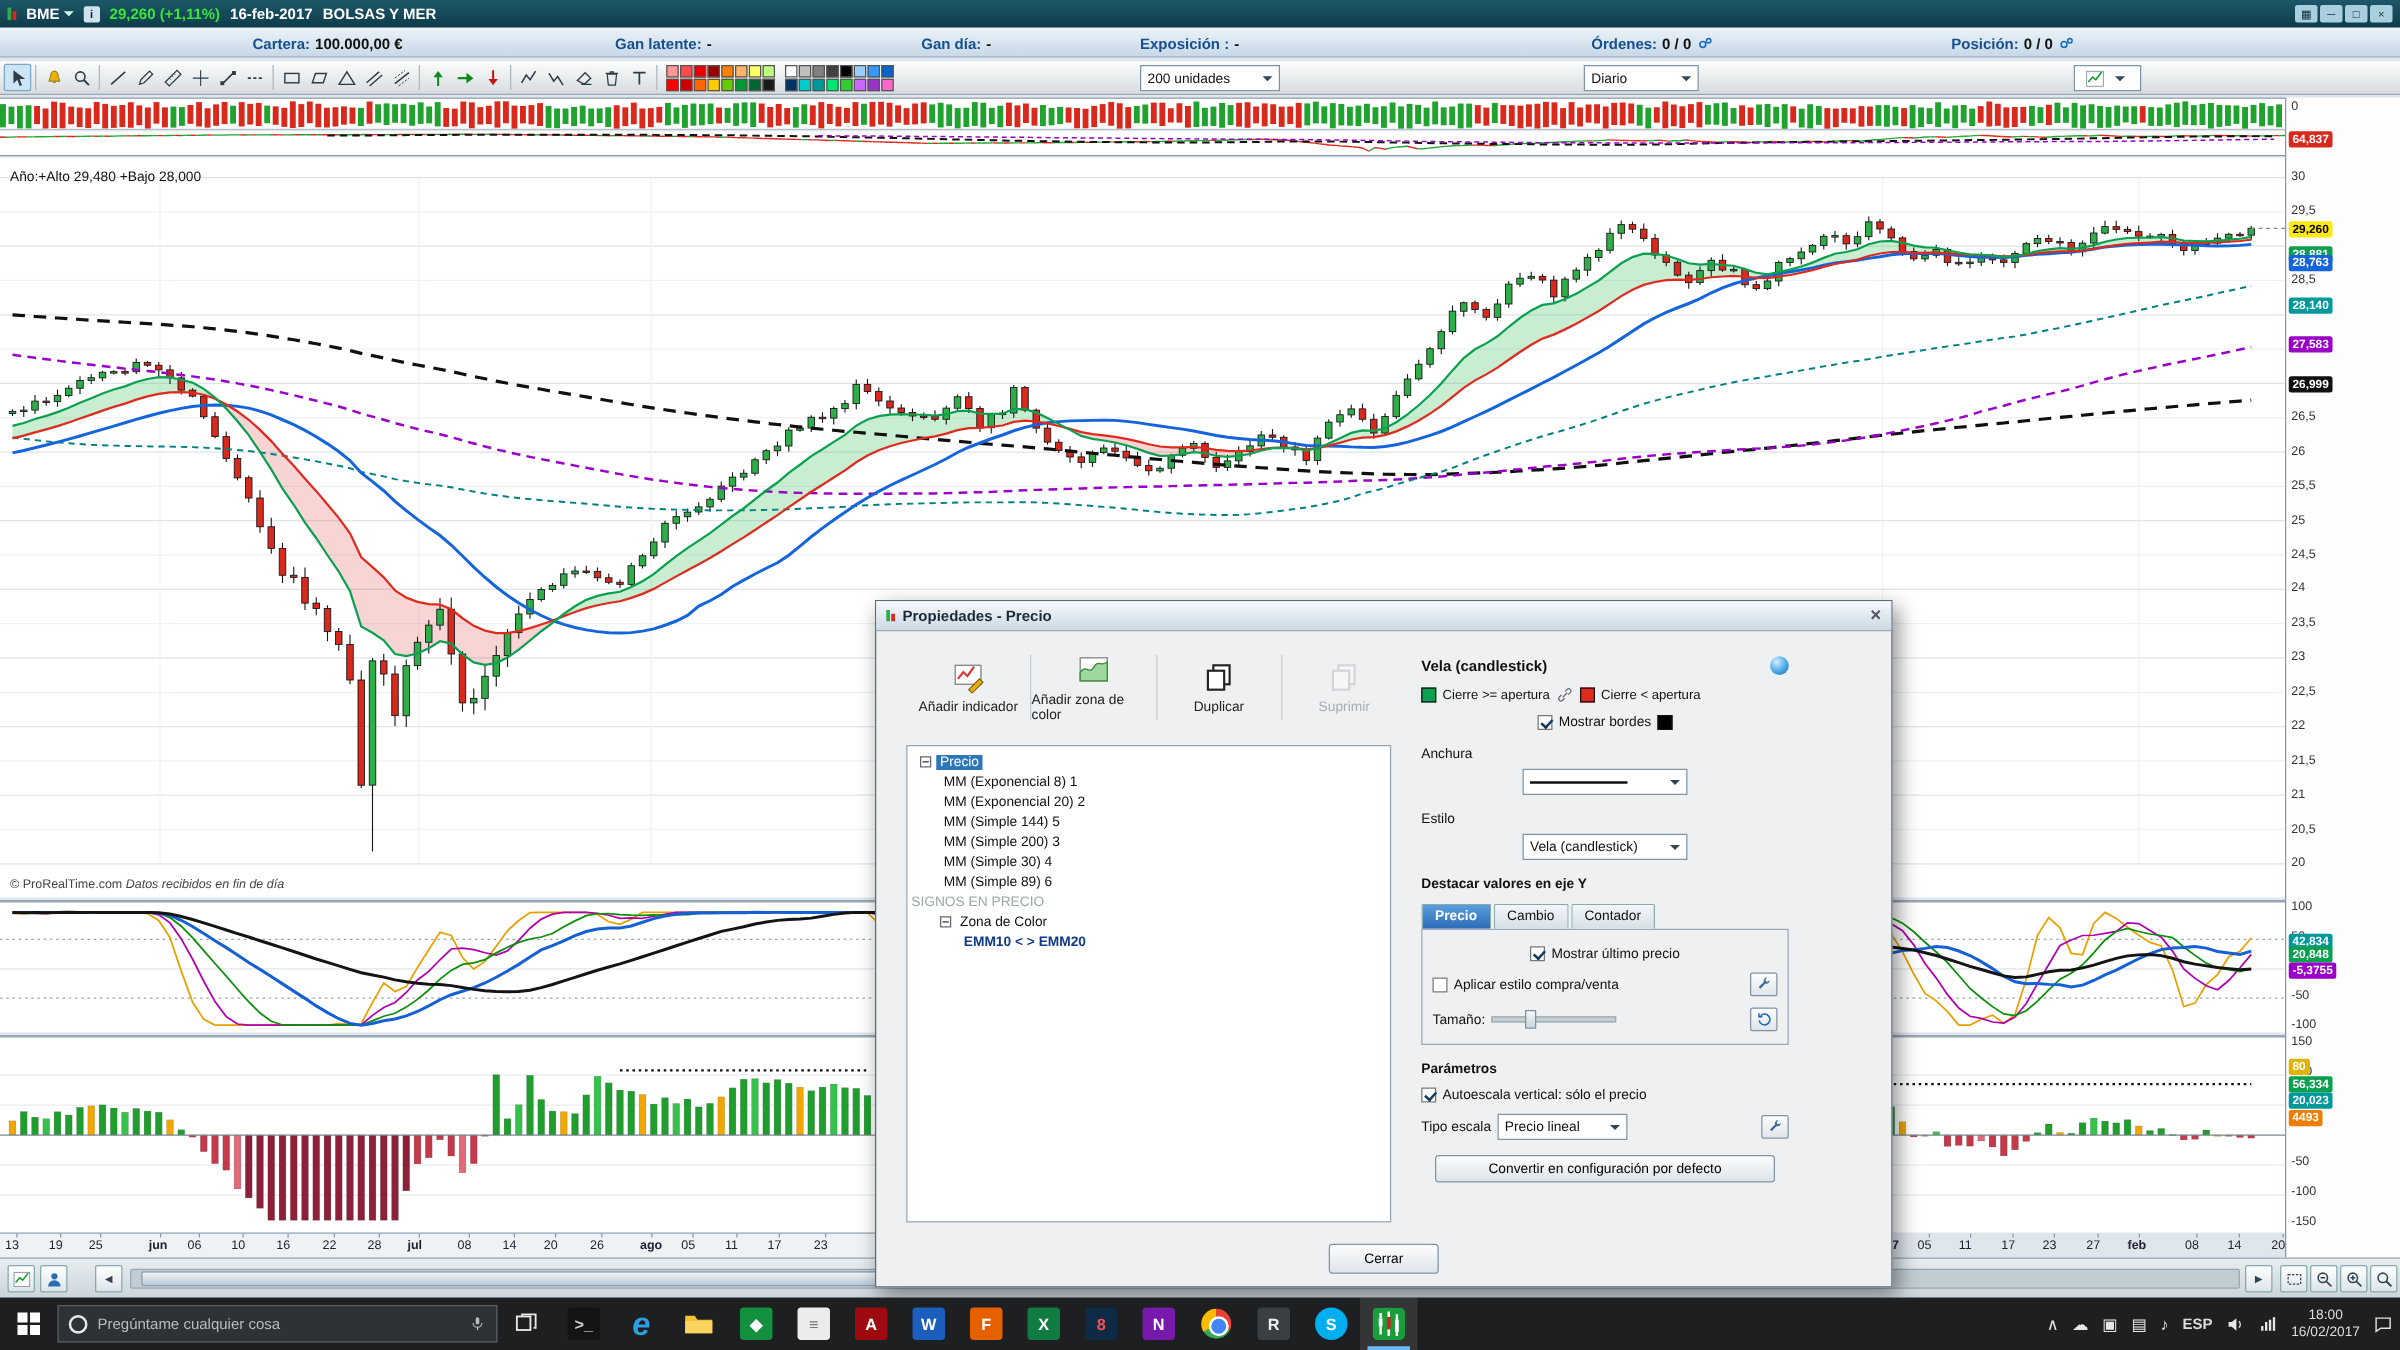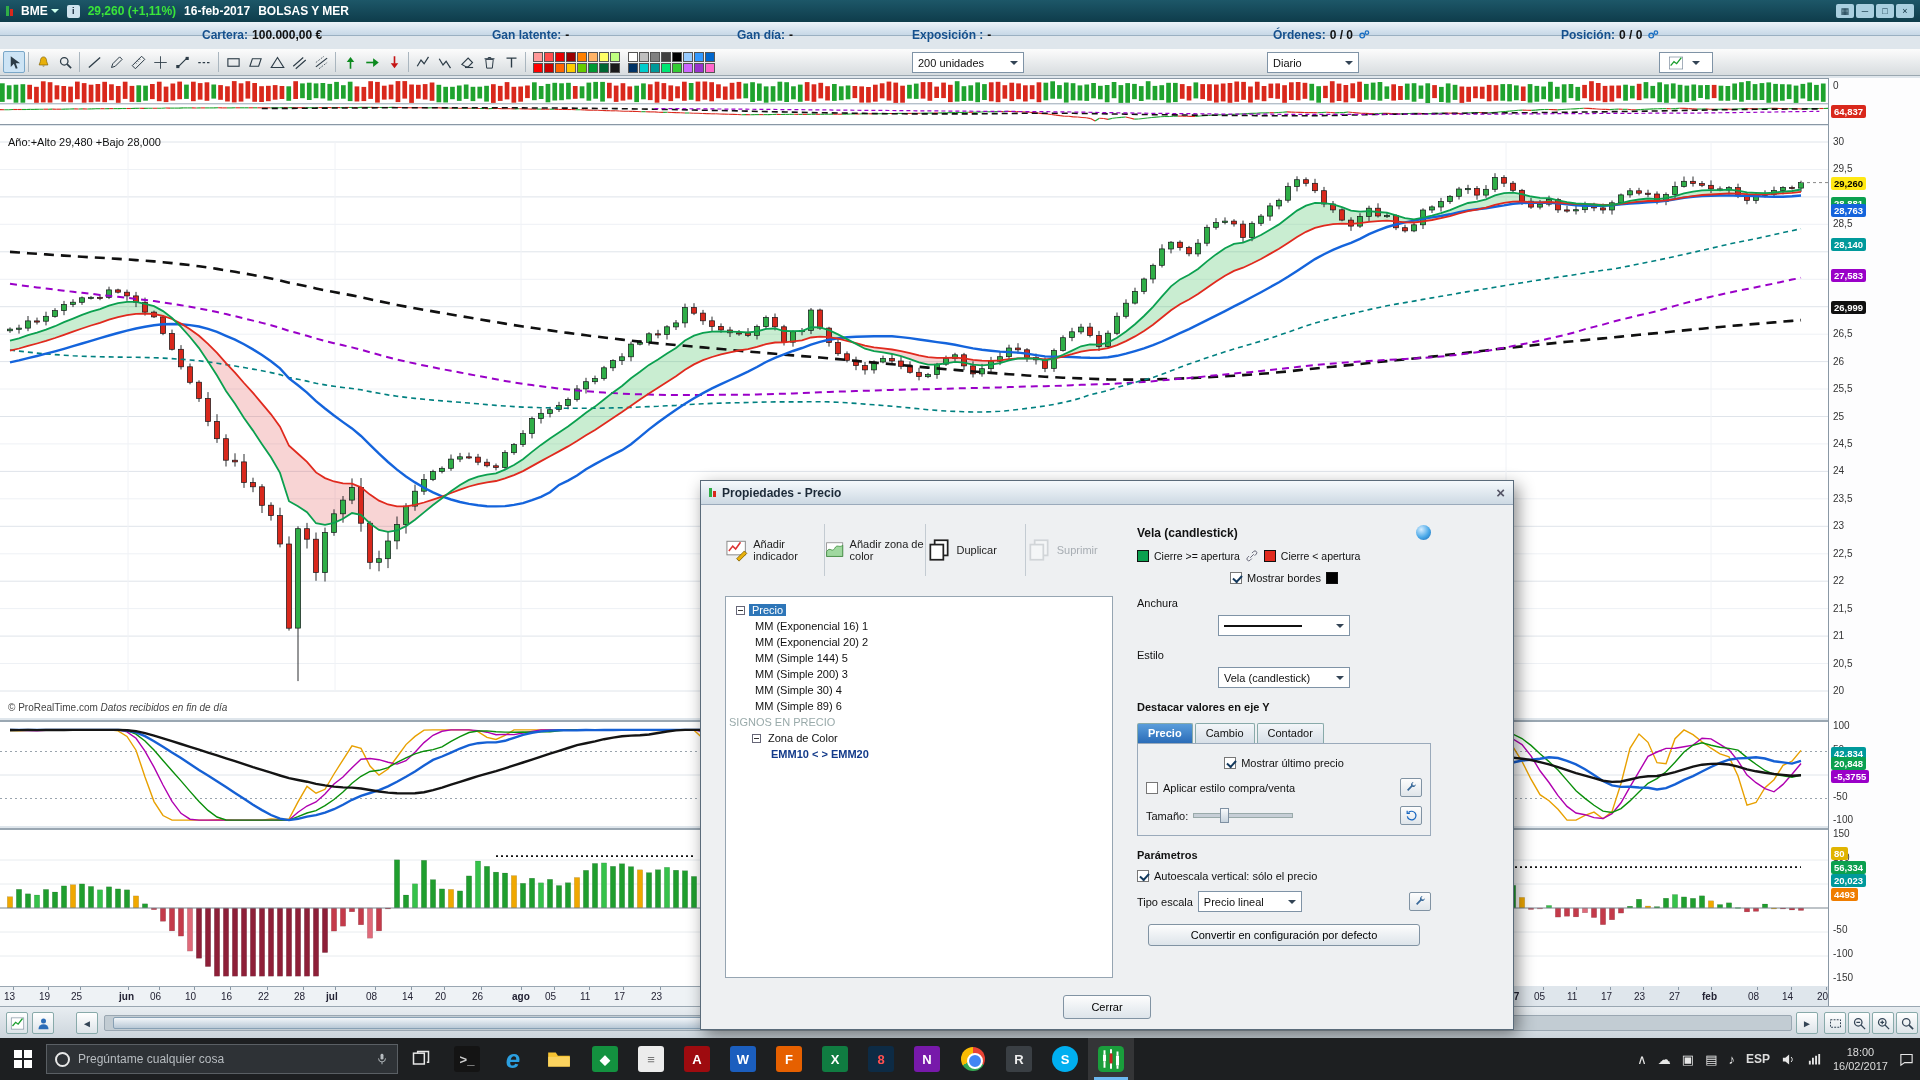--- a/index.html
+++ b/index.html
@@ -11,21 +11,21 @@
   .tb-mini{display:flex;gap:1px;align-items:flex-end}
   .tb-mini i{display:block;width:3px}
   .ticker{font-weight:bold;display:flex;align-items:center;gap:3px}
   .ticker::after{content:"";border:4px solid transparent;border-top-color:#cfe;transform:translateY(2px)}
   .info-badge{width:13px;height:13px;background:#cfe3ee;color:#123;font-size:9px;font-weight:bold;text-align:center;line-height:13px;border-radius:2px}
   .price-up{color:#3ae53a;font-weight:bold}
   .win-btns{margin-left:auto;display:flex;gap:2px}
   .win-btn{width:18px;height:14px;background:#a9cfdf;color:#0a2e3d;font-size:9px;line-height:14px;text-align:center;border-radius:2px}
 
   
-  .accountbar{position:absolute;top:22px;left:0;width:100%;height:14px;background:linear-gradient(#ecf3f9,#c7d8e7);border-bottom:1px solid #9ab0c2;font-size:12px;z-index:29}
+  .accountbar{position:absolute;top:22px;left:0;width:100%;height:24px;background:linear-gradient(#ecf3f9,#c7d8e7);border-bottom:1px solid #9ab0c2;font-size:12px;z-index:29}
   .acct-item{position:absolute;top:6px;white-space:nowrap;color:#111;display:flex;align-items:center;gap:4px}
   .acct-label{color:#15508d;font-weight:bold}
   .acct-value{font-weight:bold}
   .gears{color:#1b6fc2}
 
   
   .toolbar{position:absolute;top:49px;left:0;width:100%;height:27px;background:linear-gradient(#fcfcfc,#d7dcdf);border-bottom:1px solid #9aa7b0;display:flex;align-items:center;padding:0 3px;z-index:28}
   .tool-btn{width:22px;height:22px;border:1px solid transparent;border-radius:2px;display:flex;align-items:center;justify-content:center;color:#2d3c47;flex:0 0 auto}
   .tool-btn svg{width:15px;height:15px}
   .tool-btn.active{background:#cde4f5;border-color:#7aa7c8}
@@ -60,21 +60,21 @@
   .sc-btn{position:absolute;top:5px;width:22px;height:22px;background:linear-gradient(#fff,#dde4e9);border:1px solid #8aa;border-radius:2px;display:flex;align-items:center;justify-content:center;color:#345;font-size:10px}
   .sc-btn svg{width:15px;height:15px}
   .sc-track{position:absolute;top:8px;left:104px;width:1688px;height:16px;background:#c2ccd3;border:1px solid #9aa7b2;border-radius:2px}
   .sc-thumb{position:absolute;top:1px;left:8px;width:1100px;height:12px;background:linear-gradient(#f2f6f9,#b9c9d6);border:1px solid #87a0b4;border-radius:2px}
 
   
   .dialog{position:absolute;left:700px;top:480px;width:814px;height:550px;background:#eef0f2;border:1px solid #5a6b7a;box-shadow:4px 6px 16px rgba(0,0,0,.45);z-index:40;font-size:11px;color:#111}
   .dlg-title{height:24px;background:linear-gradient(#f5f9fc,#cdd9e3);border-bottom:1px solid #9aaabb;display:flex;align-items:center;gap:6px;padding:0 8px;font-size:12px;font-weight:bold;color:#1c2a38}
   .dlg-close{margin-left:auto;color:#556;font-size:15px;line-height:15px}
   .dlg-toolbar{position:absolute;left:24px;top:36px;width:400px;height:66px;display:flex;align-items:center}
-  .dtb-btn{flex:1;display:flex;flex-direction:row;align-items:center;gap:5px;color:#222}
+  .dtb-btn{flex:1;display:flex;flex-direction:column;align-items:center;gap:5px;color:#222}
   .dtb-btn svg{width:26px;height:26px}
   .dtb-btn.disabled{color:#a7adb3}
   .dtb-btn.disabled svg{opacity:.4}
   .dtb-sep{width:1px;height:52px;background:#c3cbd2}
   .tree{position:absolute;left:24px;top:115px;width:388px;height:382px;background:#fff;border:1px solid #96a5b2;padding:5px 0;overflow:hidden}
   .tree-row{height:16px;line-height:16px;white-space:nowrap;color:#111}
   .tree-row .lbl{padding:0 3px}
   .tree-row.sel .lbl{background:#2e76b8;color:#fff}
   .tree-row.muted{color:#9aa}
   .tree-row.accent{color:#123a8a;font-weight:bold}
@@ -2239,21 +2239,21 @@
             <use href="#i-copy"></use>
           </svg>
           <span>Suprimir</span>
         </span>
       </div>
     <div class="tree" id="dlg-tree">
         <div class="tree-row sel" style="padding-left:10px">
      <span class="exp"></span><span class="lbl">Precio</span>
    </div>
         <div class="tree-row" style="padding-left:26px">
-     <span class="lbl">MM (Exponencial 16) 1</span>
+     <span class="lbl">MM (Exponencial 8) 1</span>
    </div>
         <div class="tree-row" style="padding-left:26px">
      <span class="lbl">MM (Exponencial 20) 2</span>
    </div>
         <div class="tree-row" style="padding-left:26px">
      <span class="lbl">MM (Simple 144) 5</span>
    </div>
         <div class="tree-row" style="padding-left:26px">
      <span class="lbl">MM (Simple 200) 3</span>
    </div>

